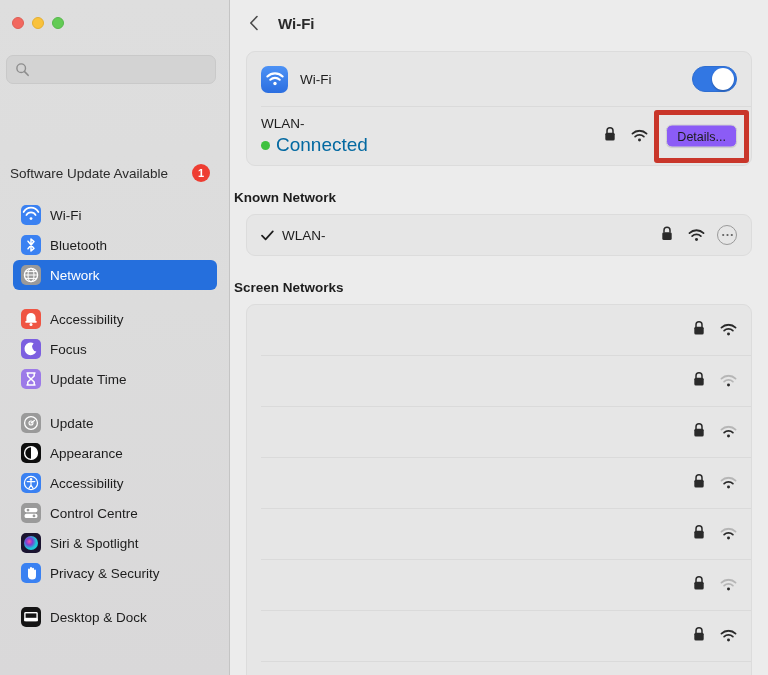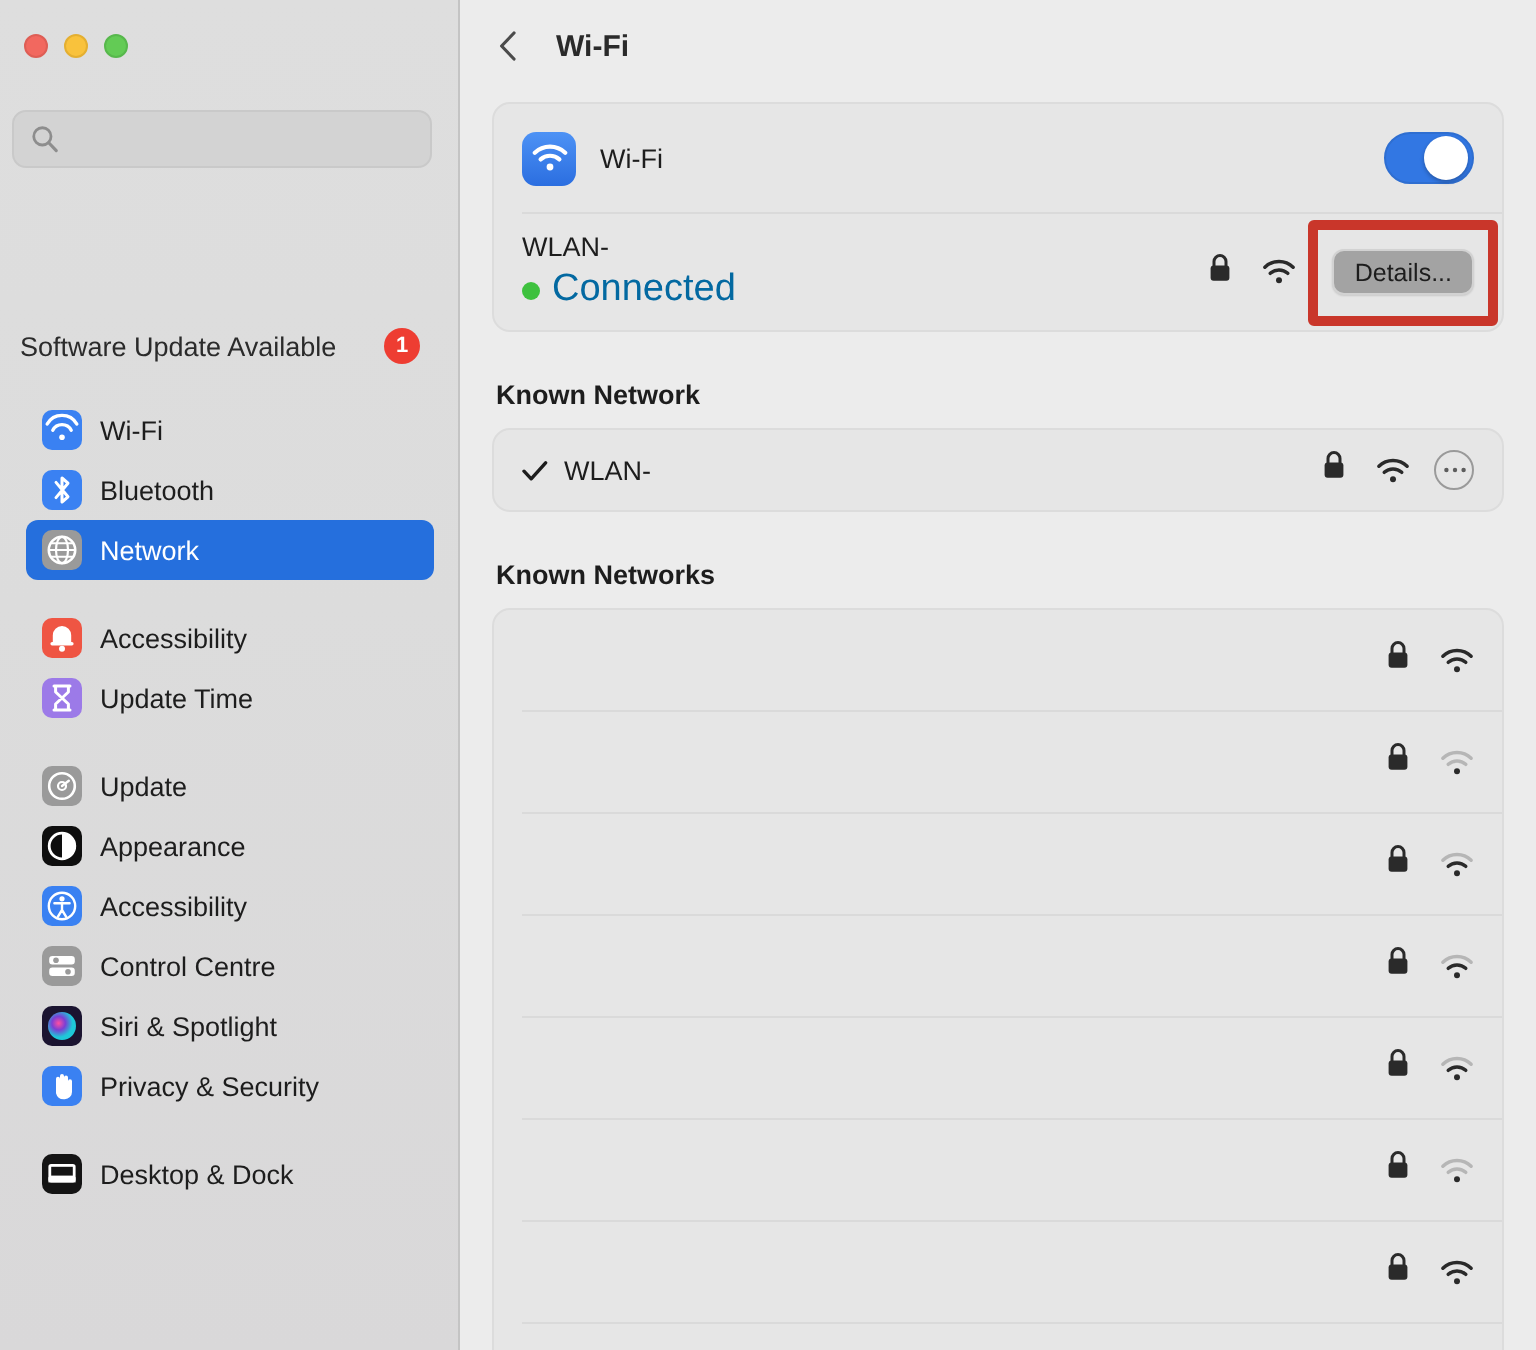--- a/index.html
+++ b/index.html
@@ -136,41 +136,41 @@
 
   #wlan-row { height: 58px; align-items: center; }
   .wlan-texts { display: flex; flex-direction: column; justify-content: center; gap: 3px; }
   #wlan-name { font-size: 13.5px; color: #1d1d1d; }
   .wlan-status { display: flex; align-items: center; gap: 6px; }
   .green-dot { width: 9px; height: 9px; border-radius: 50%; background: #3ec13e; }
   #wlan-status-text { font-size: 19px; color: #0369a1; }
   .row-right { position: absolute; right: 14px; top: 50%; transform: translateY(-50%); display: flex; align-items: center; }
 
   .details-button {
-    background: #a3a3a3; border: .5px solid #d2d2d2;
+    background: #8b5cf6; border: .5px solid #d2d2d2;
     border-radius: 6px;
     height: 23px; padding: 0 10px;
     font-size: 12.5px; color: #1d1d1d;
     font-family: "Liberation Sans", sans-serif;
     box-shadow: 0 .5px 1px rgba(0,0,0,.13);
     display: flex; align-items: center;
   }
   #details-highlight {
     position: absolute;
     left: 432px; top: 104px;
     width: 94px; height: 54px;
     border: 5px solid #c9362a;
     border-radius: 3px;
     pointer-events: none;
     z-index: 40;
   }
 
   .section-title {
     font-size: 13.5px; font-weight: bold; color: #1d1d1d;
-    margin: 24px 0 9px 18px;
+    margin: 24px 0 9px 4px;
   }
 
   #known-card .row { height: 40px; }
   .check { width: 14px; flex: 0 0 14px; display: flex; align-items: center; }
   #known-name { font-size: 13.5px; color: #1d1d1d; margin-left: 7px; }
   .more-btn {
     width: 20px; height: 20px; border-radius: 50%;
     border: 1px solid #9a9a9a;
     display: flex; align-items: center; justify-content: center;
     margin-left: 12px;
@@ -244,20 +244,28 @@
             <span class="nav-icon" style="background: rgb(239, 85, 67);">
               <svg width="20" height="20" viewBox="0 0 20 20">
                 <path d="M10 4 A4.6 4.6 0 0 1 14.6 8.6 V12 H5.4 V8.6 A4.6 4.6 0 0 1 10 4 Z" fill="#fff"></path>
                 <rect x="4.2" y="12" width="11.6" height="1.7" rx=".85" fill="#fff"></rect>
                 <circle cx="10" cy="15.4" r="1.5" fill="#fff"></circle>
               </svg>
             </span>
             <span class="nav-label">Accessibility</span>
           </div>
           <div class="nav-item">
+            <span class="nav-icon" style="background: rgb(124, 95, 224);">
+              <svg width="20" height="20" viewBox="0 0 20 20">
+                <path d="M12.6 4.2 A6.3 6.3 0 1 0 15.4 12.6 A5 5 0 0 1 12.6 4.2 Z" fill="#fff"></path>
+              </svg>
+            </span>
+            <span class="nav-label">Focus</span>
+          </div>
+          <div class="nav-item">
             <span class="nav-icon" style="background: rgb(156, 122, 232);">
               <svg width="20" height="20" viewBox="0 0 20 20">
                 <path d="M6 4 H14 M6 16 H14 M6.8 4 V7 L10 10 L13.2 7 V4 M6.8 16 V13 L10 10 L13.2 13 V16" fill="none" stroke="#fff" stroke-width="1.5" stroke-linecap="round" stroke-linejoin="round"></path>
               </svg>
             </span>
             <span class="nav-label">Update Time</span>
           </div>
         </div>
         <div class="nav-group">
           <div class="nav-item">
@@ -420,21 +428,21 @@
               <svg width="13" height="4" viewBox="0 0 13 4">
                 <circle cx="2.2" cy="2" r="1.1" fill="#5d5d5d"></circle>
                 <circle cx="6.5" cy="2" r="1.1" fill="#5d5d5d"></circle>
                 <circle cx="10.8" cy="2" r="1.1" fill="#5d5d5d"></circle>
               </svg>
             </span>
           </span>
         </div>
       </div>
 
-    <div class="section-title">Known Networks</div>
+    <div class="section-title">Screen Networks</div>
     <div class="card" id="other-card">
         <div class="row other-row">
           <span style="font-size:13.5px;color:#1d1d1d;"></span>
           <span class="row-right">
             <span><svg width="12" height="15" viewBox="0 0 12 15">
                 <path d="M3 6.5V4.3a3 3 0 0 1 6 0v2.2" fill="none" stroke="#2a2a2a" stroke-width="1.5"></path>
                 <rect x="1.3" y="6.3" width="9.4" height="7.6" rx="1.5" fill="#2a2a2a"></rect>
               </svg></span>
             <span class="icon-gap">
               <svg width="17" height="13" viewBox="0 0 18 14">

